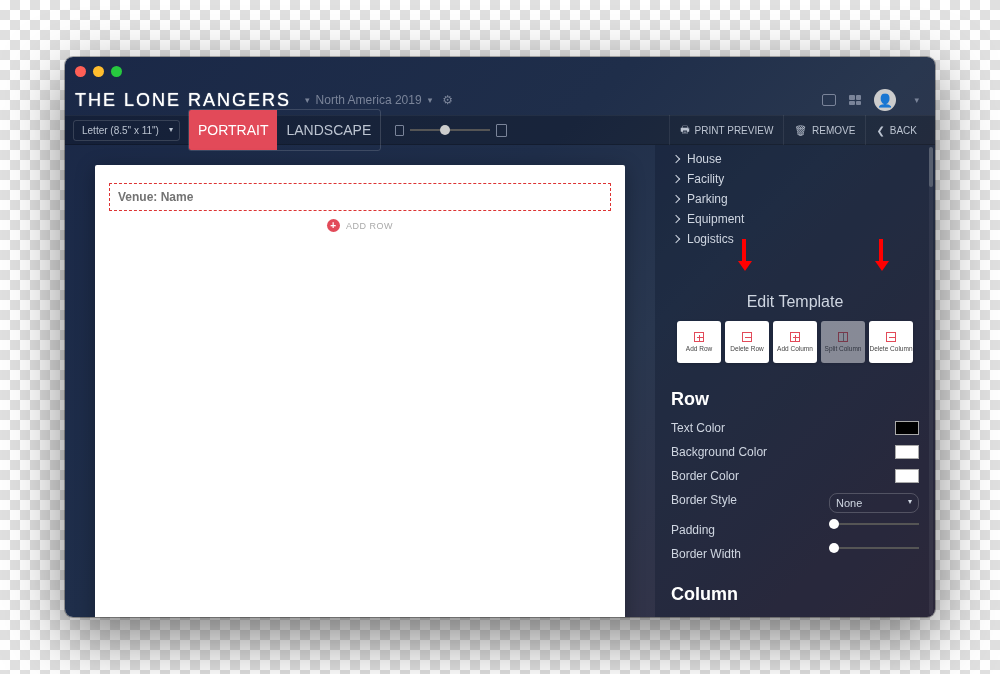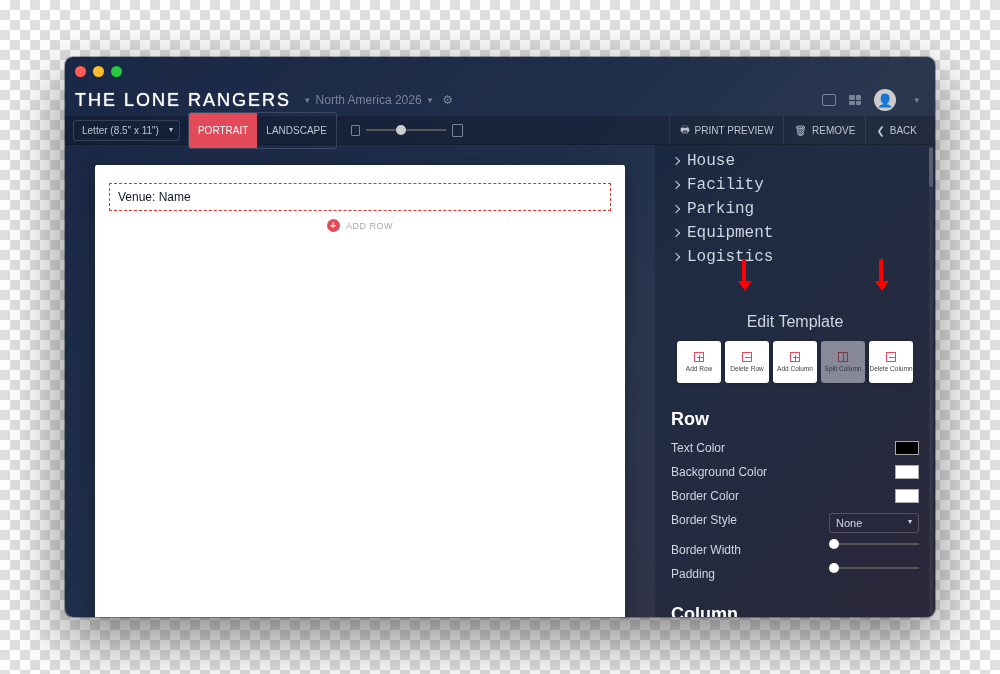--- a/index.html
+++ b/index.html
@@ -17,44 +17,44 @@
 .logo { font-family: Impact, "Arial Black", sans-serif; font-size: 18px; letter-spacing: 2px; color: #fff; text-shadow: 0 0 1px #fff; margin-right: 8px; }
 .chev { font-size: 9px; margin: 0 6px; }
 .hdr-right { margin-left: auto; display: flex; align-items: center; gap: 12px; }
 .hdr-icn { width: 14px; height: 12px; border: 1px solid #7a8499; border-radius: 2px; }
 .hdr-icn.grid { display: grid; grid-template-columns: 1fr 1fr; grid-template-rows: 1fr 1fr; gap: 1px; padding: 1px; border: none; }
 .hdr-icn.grid span { background: #7a8499; border-radius: 1px; }
 .avatar { width: 22px; height: 22px; border-radius: 50%; background: #ccc; display: flex; align-items: center; justify-content: center; color: #888; font-size: 13px; }
 
 .toolbar { height: 30px; background: rgba(0,0,0,0.2); border-top: 1px solid rgba(255,255,255,0.05); border-bottom: 1px solid rgba(0,0,0,0.2); display: flex; align-items: center; padding: 0 8px; color: #bcc4d1; font-size: 10px; }
 .seg { display: flex; border: 1px solid rgba(255,255,255,0.15); border-radius: 3px; overflow: hidden; }
-.seg span { padding: 12px 9px; font-size: 10px; cursor: pointer; }
+.seg span { padding: 12px 9px; font-size: 14px; cursor: pointer; }
 .seg .active { background: #e24a59; color: #fff; }
 .sel { border: 1px solid rgba(255,255,255,0.15); border-radius: 3px; padding: 4px 20px 4px 8px; position: relative; margin-right: 8px; cursor: pointer; }
 .sel:after { content: "▾"; position: absolute; right: 6px; top: 4px; font-size: 8px; }
 .page-icn { width: 9px; height: 11px; border: 1px solid #7a8499; border-radius: 1px; margin: 0 4px; }
 .slider { width: 80px; height: 2px; background: #555; position: relative; margin: 0 2px; }
 .slider .thumb { position: absolute; top: -4px; width: 10px; height: 10px; background: #ccc; border-radius: 50%; }
 .tbar-right { margin-left: auto; display: flex; align-items: center; }
 .tbtn { display: flex; align-items: center; gap: 5px; padding: 0 10px; height: 30px; border-left: 1px solid rgba(255,255,255,0.08); cursor: pointer; font-size: 10px; }
 .tbtn .ic { font-size: 10px; }
 
 .body { flex: 1; display: flex; min-height: 0; }
 
 .canvas-area { flex: 1; padding: 20px 30px; display: flex; justify-content: center; overflow: hidden; }
 .page { width: 530px; height: 480px; background: #fff; box-shadow: 0 4px 20px rgba(0,0,0,0.3); border-radius: 2px; padding: 18px 14px; position: relative; }
-.selrow { border: 1px dashed #d33; border-radius: 1px; padding: 6px 8px; font-size: 12px; color: #0f172a; }
+.selrow { border: 1px dashed #d33; border-radius: 1px; padding: 6px 8px; font-size: 12px; color: #737373; font-weight: bold; }
 .addrow { display: flex; align-items: center; justify-content: center; gap: 6px; margin-top: 8px; color: #aaa; font-size: 9px; letter-spacing: 0.5px; cursor: pointer; }
 .addrow .plus { width: 13px; height: 13px; border-radius: 50%; background: #e24a59; color: #fff; display: flex; align-items: center; justify-content: center; font-size: 10px; font-weight: bold; }
 
 .side { width: 280px; background: rgba(10,20,40,0.3); color: #cfd6e1; font-size: 12px; overflow-y: auto; position: relative; }
 .scroll-ind { position: absolute; right: 2px; top: 2px; bottom: 2px; width: 4px; background: rgba(255,255,255,0.06); border-radius: 2px; }
 .scroll-ind:before { content:""; position:absolute; top:0; left:0; right:0; height:40px; background: rgba(255,255,255,0.2); border-radius:2px; }
 .tree { padding: 4px 4px 8px 18px; }
-.tree div { padding: 3px 0; cursor: pointer; font-size: 16px; font-family: Liberation Mono, monospace; }
+.tree div { padding: 3px 0; cursor: pointer; font-size: 12px; }
 .tree .ar { display: inline-block; width: 6px; height: 6px; border-right: 1px solid #cfd6e1; border-bottom: 1px solid #cfd6e1; transform: rotate(-45deg); margin-right: 8px; margin-bottom: 1px; }
 
 .arrows { position: relative; height: 30px; }
 .arrw { position: absolute; top: -18px; width: 12px; height: 30px; }
 .arrw .shaft { width: 4px; height: 22px; background: #ff0000; margin: 0 auto; }
 .arrw .head { width: 0; height: 0; border-left: 7px solid transparent; border-right: 7px solid transparent; border-top: 10px solid #ff0000; margin: 0 auto; }
 
 .et-title { text-align: center; font-size: 16px; padding: 6px 0 10px; }
 .tiles { display: flex; justify-content: center; gap: 4px; padding: 0 10px 14px; }
 .tile { width: 44px; height: 42px; background: #fff; border-radius: 3px; display: flex; flex-direction: column; align-items: center; justify-content: center; cursor: pointer; color: #444; box-shadow: 0 1px 3px rgba(0,0,0,0.2); }
@@ -65,42 +65,42 @@
 .tile .ti.plus:before { content:""; position:absolute; background:#e24a59; height:6px; width:1px; left:4px; top:2px; }
 .tile .ti.minus:after { width:6px; height:1px; top:4px; left:2px; }
 .tile .ti.split:after { content:""; position:absolute; width:1px; height:100%; background:#888; left:50%; }
 .tile span { font-size: 6.5px; text-align: center; line-height: 1.1; }
 
 .sect { padding: 6px 16px; }
 .sect h4 { font-size: 18px; font-weight: 600; color: #fff; padding: 6px 0; }
 .prop { display: flex; justify-content: space-between; padding: 5px 0; font-size: 12px; }
 .swatch { width: 24px; height: 14px; border: 1px solid #aaa; background: #fff; cursor: pointer; }
 .swatch.black { background: #000; }
-.dd { width: 90px; border: 1px solid rgba(255,255,255,0.2); border-radius: 3px; padding: 3px 6px; font-size: 11px; position: relative; cursor: pointer; }
+.dd { width: 90px; border: 1px solid rgba(255,255,255,0.2); border-radius: 8px; padding: 3px 6px; font-size: 11px; position: relative; cursor: pointer; }
 .dd:after { content:"▾"; position: absolute; right: 6px; font-size: 8px; }
 .sld { width: 90px; height: 2px; background: #555; position: relative; }
 .sld .th { position: absolute; top: -4px; left: 0; width: 10px; height: 10px; background: #fff; border-radius: 50%; }
 </style>
 </head>
 <body>
 
 <div class="mac-window">
 
   <div class="titlebar">
     <div class="traffic">
       <div class="tl red"></div>
       <div class="tl yel"></div>
       <div class="tl grn"></div>
     </div>
   </div>
 
   <div class="header">
     <span class="logo">THE LONE RANGERS</span>
     <span class="chev">▾</span>
-    <span>North America 2026</span>
+    <span>North America 2019</span>
     <span class="chev">▾</span>
     <span style="margin-left:4px;">⚙</span>
     <div class="hdr-right">
       <div class="hdr-icn"></div>
       <div class="hdr-icn grid">
           <span></span>
           <span></span>
           <span></span>
           <span></span>
         </div>
@@ -209,31 +209,31 @@
           </div>
         <div class="prop">
             <span>Border Color</span>
             <div class="swatch"></div>
           </div>
         <div class="prop">
             <span>Border Style</span>
             <div class="dd">None</div>
           </div>
         <div class="prop">
+            <span>Padding</span>
+            <div class="sld">
+              <div class="th"></div>
+            </div>
+          </div>
+        <div class="prop">
             <span>Border Width</span>
             <div class="sld">
               <div class="th"></div>
             </div>
           </div>
-        <div class="prop">
-            <span>Padding</span>
-            <div class="sld">
-              <div class="th"></div>
-            </div>
-          </div>
       </div>
 
       <div class="sect">
         <h4>Column</h4>
         <div class="prop"></div>
 
       </div>
 
     </div>
 

